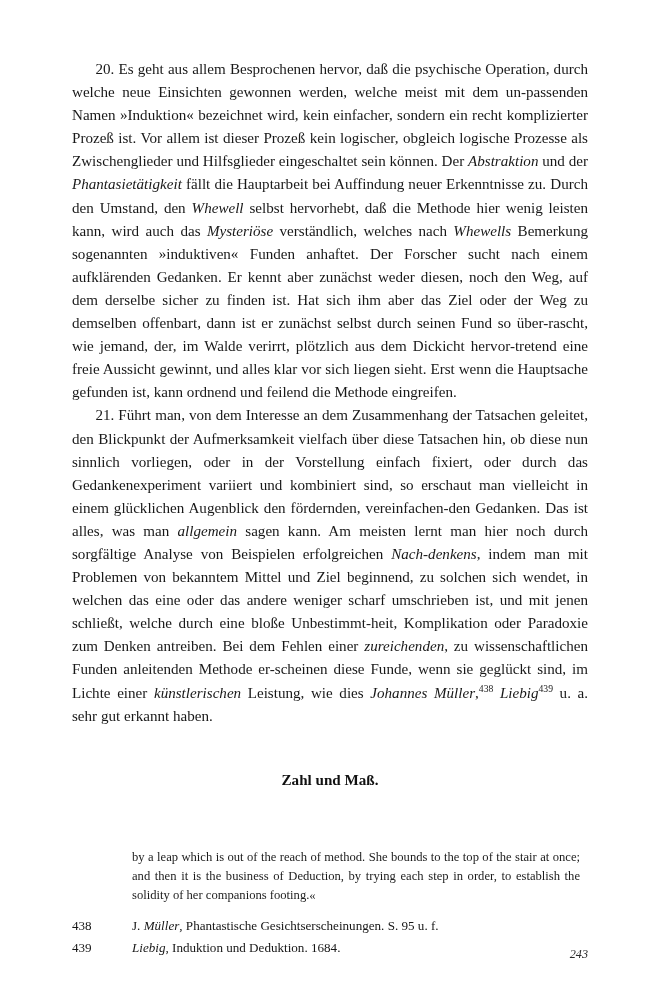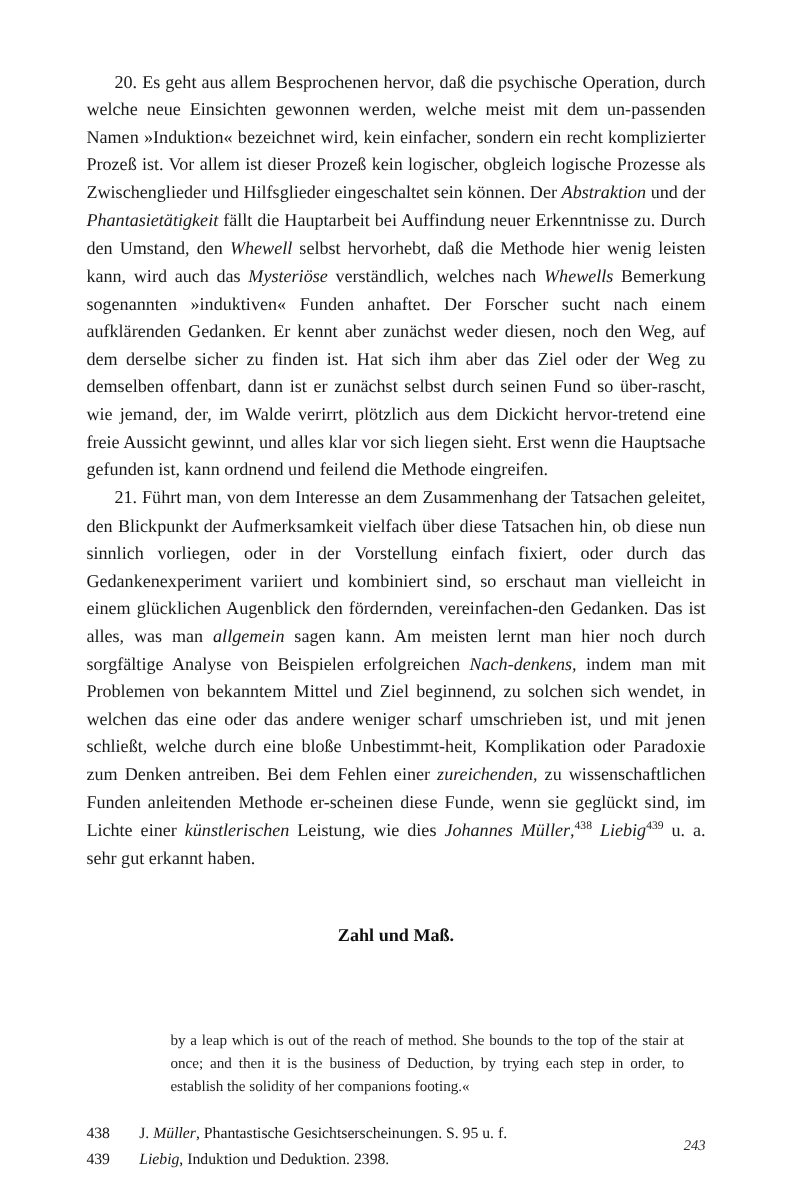--- a/index.html
+++ b/index.html
@@ -42,21 +42,21 @@
     line-height: 23.1px;
     font-weight: bold;
     text-align: center;
     color: #111111;
   }
   .spacer-heading-top { height: 27px; }
   .spacer-heading-bottom { height: 19px; }
   .spacer-quote-top { height: 15px; }
 
   blockquote.quote {
-    margin: 18px;
+    margin: 8px;
     padding: 0 0 0 52px;
     font-size: 12.6px;
     line-height: 19.0px;
     text-align: justify;
     color: #1c1c1c;
   }
   .footnotes {
     margin-top: 10px;
   }
   .footnote {
@@ -65,20 +65,21 @@
     line-height: 22.5px;
     color: #161616;
   }
   .footnote .fn-num {
     flex: 0 0 auto;
     width: 44px;
     text-align: left;
   }
   .footnote .fn-text {
     flex: 1 1 auto;
+    margin-left: 16px;
   }
   i, .it { font-style: italic; }
   sup {
     font-size: 0.64em;
     vertical-align: super;
     line-height: 0;
   }
   .page-number {
     position: absolute;
     right: 72px;
@@ -111,20 +112,20 @@
 
     <div class="footnotes">
 
       <div class="footnote">
         <span class="fn-num">438</span>
         <span class="fn-text"><span>J. </span><i>Müller</i><span>, Phantastische Gesichtserscheinungen. S. 95 u. f.</span></span>
       </div>
 
       <div class="footnote">
         <span class="fn-num">439</span>
-        <span class="fn-text"><span></span><i>Liebig</i><span>, Induktion und Deduktion. 2398.</span></span>
+        <span class="fn-text"><span></span><i>Liebig</i><span>, Induktion und Deduktion. 1684.</span></span>
       </div>
 
     </div>
   </div>
 
   <div class="page-number">243</div>
 </div>
 
 </body></html>

